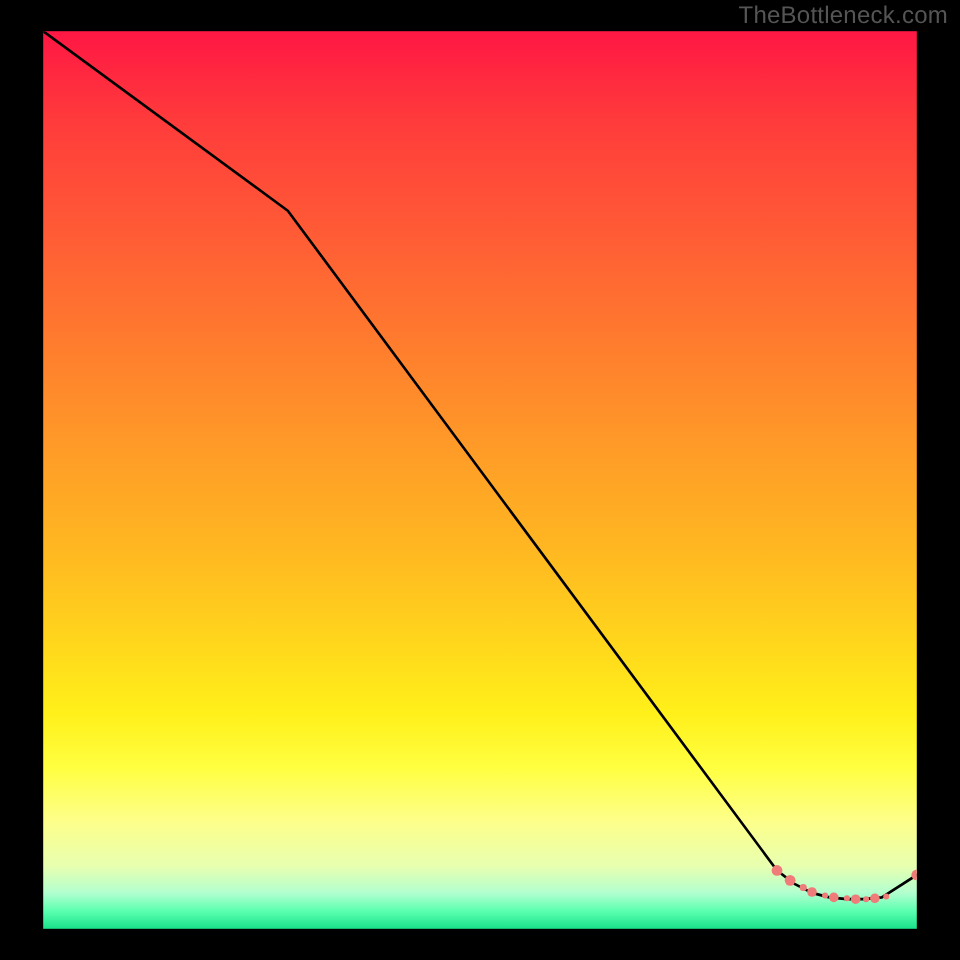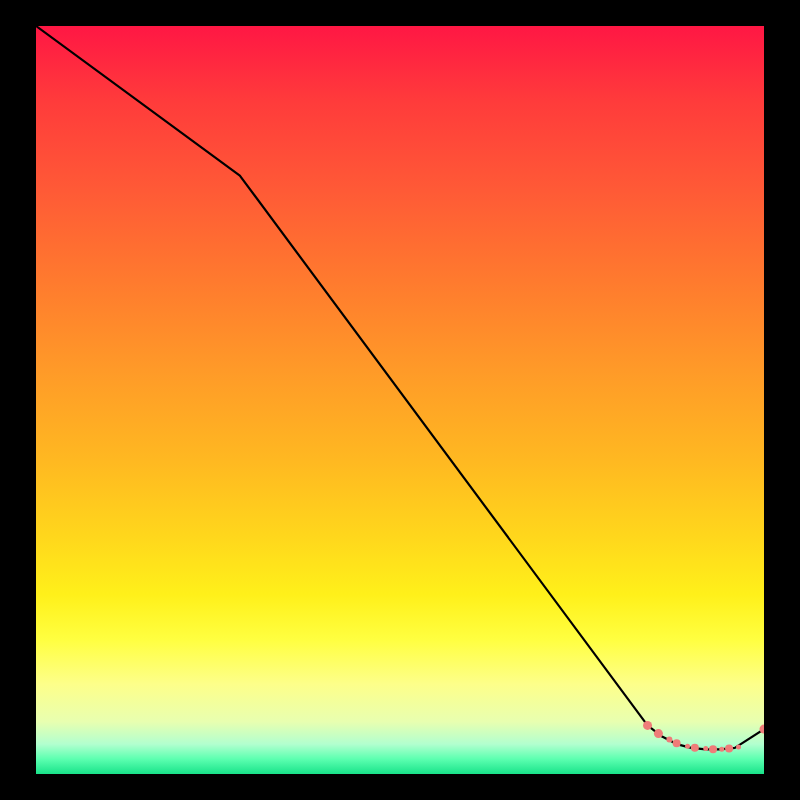--- a/index.html
+++ b/index.html
@@ -59,20 +59,21 @@
     width: 728px;
     height: 748px;
     z-index: 3;
   }
 </style>
 </head>
 <body>
 
 <div class="frame">
 
+  <div class="watermark">TheBottleneck.com</div>
 
   <div class="plot"></div>
 
   <svg class="overlay" viewBox="0 0 728 748" preserveAspectRatio="none">
     <path d="M0.00 0.00 L203.84 149.60 L611.52 699.38 L626.08 710.60 L640.64 718.08 L655.20 721.82 L669.76 723.32 L684.32 723.32 L698.88 721.82 L728.00 703.12" fill="none" stroke="#000000" stroke-width="2.2" stroke-linejoin="round" stroke-linecap="round"></path>
     <g>
         <circle cx="611.52" cy="699.38" r="4.5" fill="#ef7c79"></circle>
         <circle cx="622.44" cy="707.61" r="4.5" fill="#ef7c79"></circle>
         <circle cx="633.36" cy="713.59" r="3" fill="#ef7c79"></circle>
         <circle cx="640.64" cy="717.33" r="4" fill="#ef7c79"></circle>

